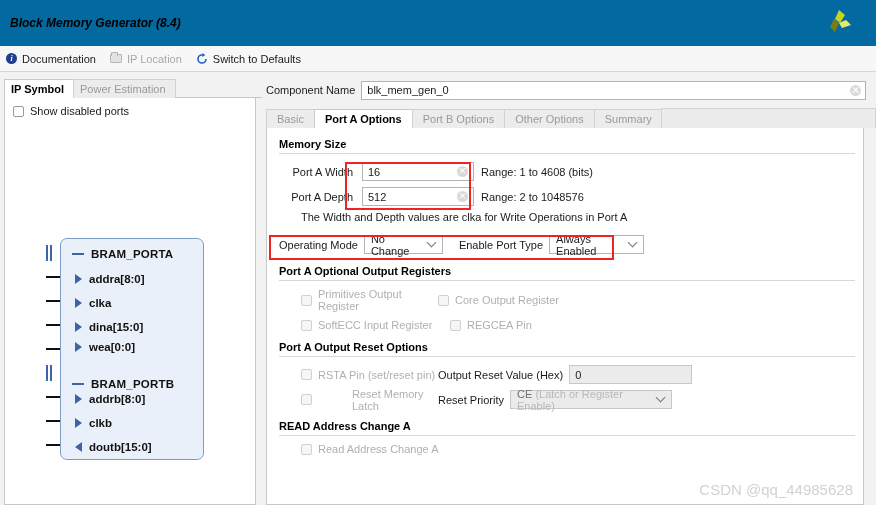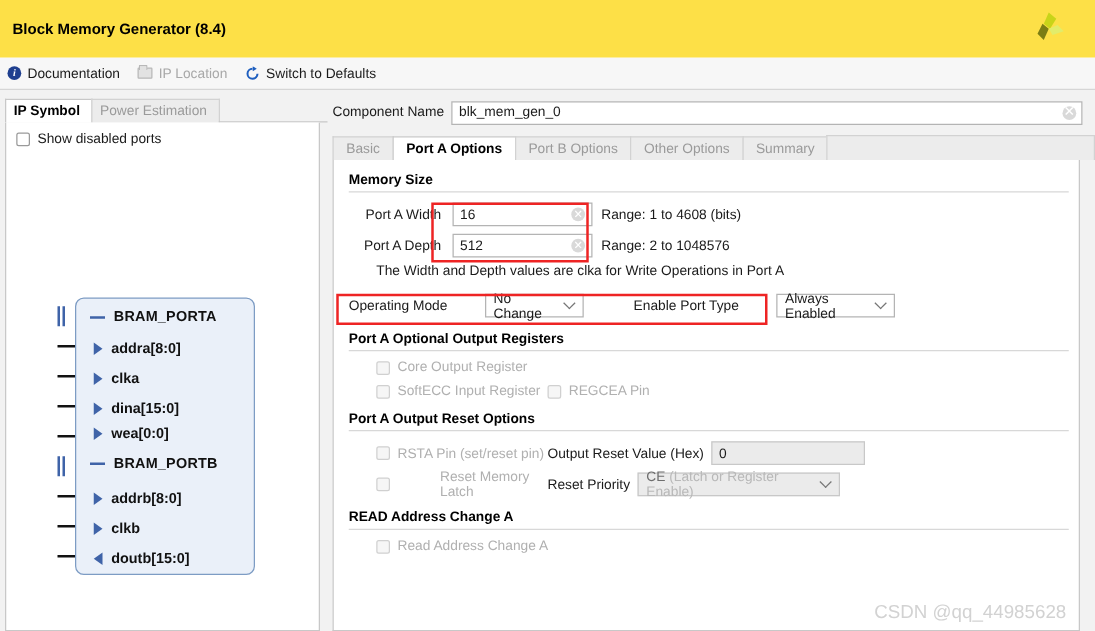--- a/index.html
+++ b/index.html
@@ -6,23 +6,24 @@
   html, body { margin: 0; padding: 0; }
   body {
     width: 876px; height: 505px;
     font-family: "Liberation Sans", sans-serif;
     font-size: 11px; color: #1a1a1a;
     background: #ffffff; overflow: hidden; position: relative;
   }
 
   
   .titlebar {
-    height: 46px; background: #fde047;
+    height: 46px; background: #0369a1;
     display: flex; align-items: center; padding: 0 10px;
     position: relative;
+    font-style: italic;
   }
   .title-text { font-size: 12px; font-weight: bold; color: #000; }
   .vendor-logo { position: absolute; right: 22px; top: 6px; width: 34px; height: 34px; }
 
   .toolbar {
     height: 26px; background: #f7f7f7;
     display: flex; align-items: center; padding: 0 6px;
     border-bottom: 1px solid #d6d6d6; gap: 14px;
   }
   .tb-item { display: flex; align-items: center; gap: 5px; font-size: 11px; color: #1a1a1a; }
@@ -249,21 +250,21 @@
           </div>
           <div class="port-row" style="top:76px;">
             <span class="arrow-in"></span>
             <span class="port-label">dina[15:0]</span>
           </div>
           <div class="port-row" style="top:96px;">
             <span class="arrow-in"></span>
             <span class="port-label">wea[0:0]</span>
           </div>
 
-          <div class="port-row" style="top:120px;">
+          <div class="port-row" style="top:133px;">
             <span class="grp-dash"></span>
             <span class="grp-label">BRAM_PORTB</span>
           </div>
           <div class="port-row" style="top:148px;">
             <span class="arrow-in"></span>
             <span class="port-label">addrb[8:0]</span>
           </div>
           <div class="port-row" style="top:172px;">
             <span class="arrow-in"></span>
             <span class="port-label">clkb</span>
@@ -324,43 +325,47 @@
         <span class="f-label" style="width:74px;">Port A Depth</span>
         <div class="txt-input" style="width:112px; margin-left:9px;">
           <span>512</span>
           <span class="clear-x inline">✕</span>
         </div>
         <span class="range-txt">Range: 2 to 1048576</span>
       </div>
 
       <div class="hint">The Width and Depth values are clka for Write Operations in Port A</div>
 
-      <div class="field-row" style="margin-top:11px; margin-bottom:10px;gap:24px;">
+      <div class="field-row" style="margin-top:11px; margin-bottom:10px;">
         <span class="f-label" style="width:auto;">Operating Mode</span>
         <div class="select" style="width:79px; margin-left:6px;">
           <span>No Change</span>
           <span class="chev"></span>
         </div>
         <span class="f-label" style="width:auto; margin-left:16px;">Enable Port Type</span>
         <div class="select" style="width:95px; margin-left:6px;">
           <span>Always Enabled</span>
           <span class="chev"></span>
         </div>
       </div>
 
       <div class="sec-title">Port A Optional Output Registers</div>
       <div class="sec-rule"></div>
 
       <div style="display:flex; margin:0 0 7px 22px;">
+        <div class="cb-row" style="width:137px;">
+          <span class="cb dim"></span>
+          <span class="cb-text">Primitives Output Register</span>
+        </div>
         <div class="cb-row">
           <span class="cb dim"></span>
           <span class="cb-text">Core Output Register</span>
         </div>
       </div>
-      <div style="display:flex; margin:0 0 10px 22px;">
+      <div style="display:flex; margin:0 0 10px 22px;gap:12px;">
         <div class="cb-row" style="width:137px;">
           <span class="cb dim"></span>
           <span class="cb-text">SoftECC Input Register</span>
         </div>
         <div class="cb-row">
           <span class="cb dim"></span>
           <span class="cb-text">REGCEA Pin</span>
         </div>
       </div>
 

